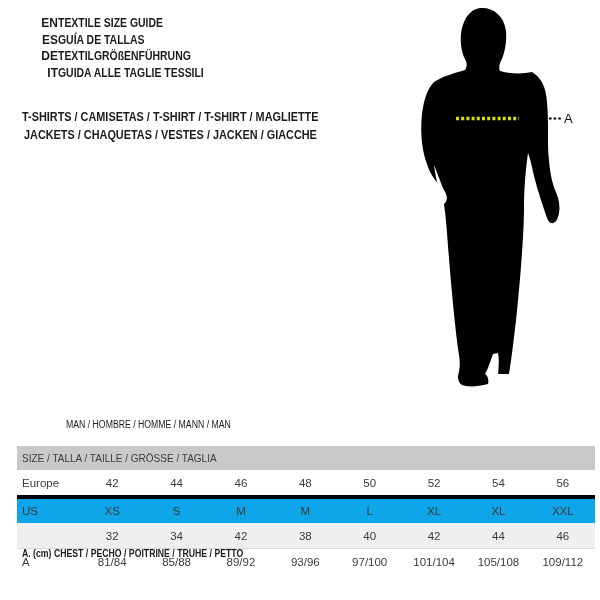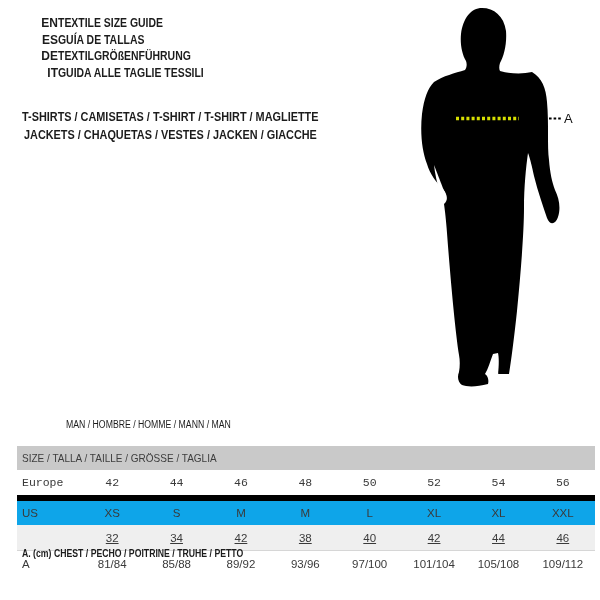--- a/index.html
+++ b/index.html
@@ -21,23 +21,23 @@
 
   
   .man-title{position:absolute;left:22px;top:419px;font-size:10px;font-weight:400;margin-left:44px;}
 
   
   .size-table{position:absolute;left:17px;top:446px;width:578px;border-collapse:collapse;
               table-layout:fixed;font-size:11.5px;color:#3a3a3a;}
   .size-table td{padding:4px;text-align:center;vertical-align:middle;overflow:hidden;}
   .size-table td.lbl{text-align:left;padding-left:5px;}
   tr.thead td{background:#c9c9c9;text-align:left;height:16px;padding-left:5px;color:#3d3d3d;}
-  tr.row-europe td{height:17px;border-bottom:6px solid #000000;background:#ffffff;font-family:Liberation Mono, monospace;}
+  tr.row-europe td{height:17px;border-bottom:4px solid #000000;background:#ffffff;}
   tr.row-us td{height:16px;background:#0ea5e9;}
-  tr.row-num td{height:17px;background:#efefef;border-bottom:1px solid #d6d6d6;text-decoration:underline;}
+  tr.row-num td{height:17px;background:#efefef;border-bottom:1px solid #d6d6d6;}
   tr.row-a td{height:18px;background:#ffffff;}
 
   
   .footnote{position:absolute;left:22px;top:548px;font-size:10px;font-weight:700;}
 </style>
 </head>
 <body>
 
 <div class="canvas">
 

